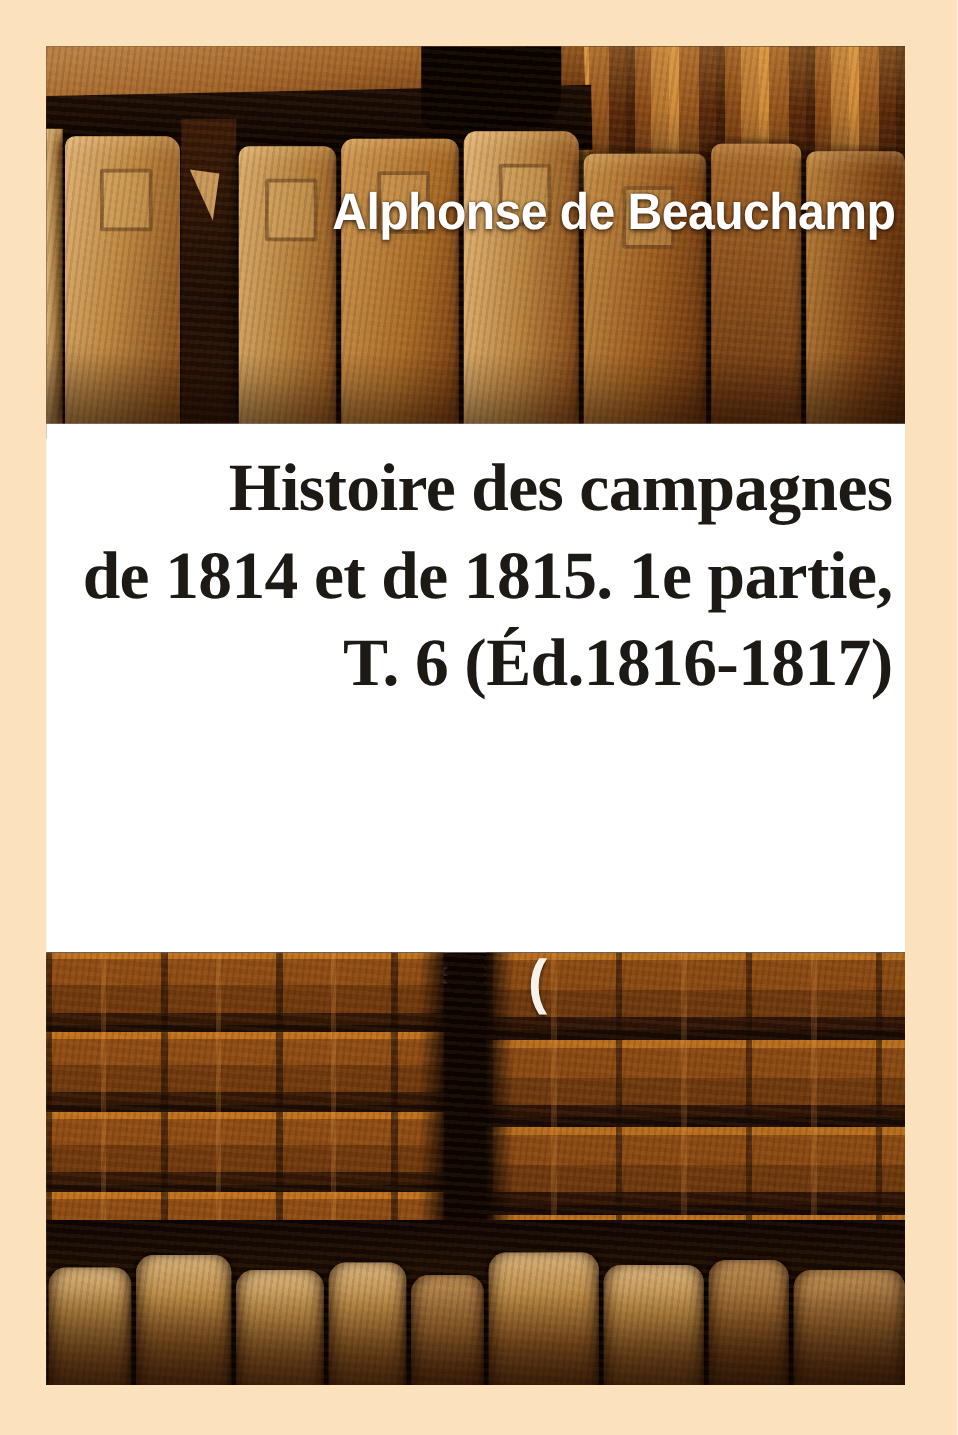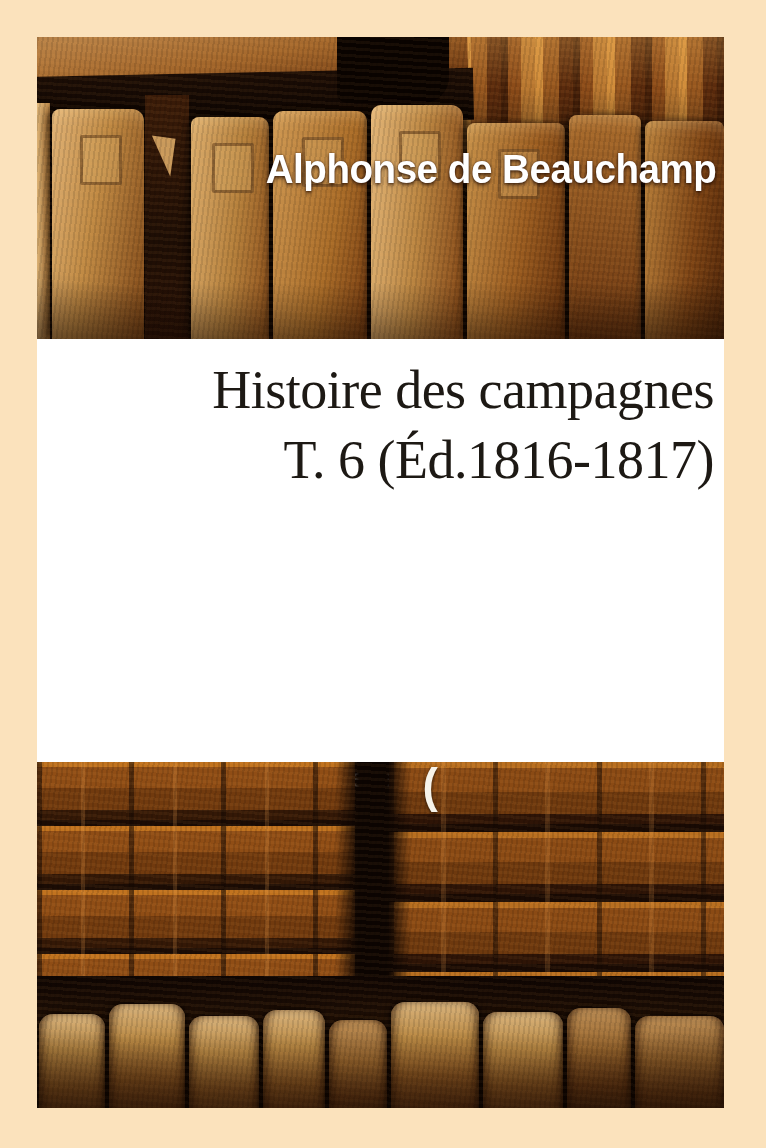--- a/index.html
+++ b/index.html
@@ -44,21 +44,21 @@
     border-top:38px solid #c99a5c;transform:rotate(8deg);}
   
   .author{
     right:8px;top:108px;color:#ffffff;font-weight:bold;font-size:41px;line-height:48px;
     letter-spacing:-0.5px;white-space:nowrap;transform:scaleX(.94);transform-origin:right center;
     text-shadow:0 2px 4px rgba(30,10,0,.75),0 0 2px rgba(40,15,0,.55);z-index:6;}
   
   .title-band{
     position:absolute;left:37px;top:339px;width:687px;height:423px;background:#ffffff;
     box-sizing:border-box;padding:16px 10px 0 10px;text-align:right;}
-  .title-band h1{margin:0;font-family:"Liberation Serif",serif;font-weight:400;
+  .title-band h1{margin:0;font-family:"Liberation Serif",serif;font-weight:700;
     font-size:54px;line-height:70px;color:#1d1914;letter-spacing:-0.5px;}
   .title-line{display:block;white-space:nowrap;}
   
   .pb-left{left:0;top:0;width:318px;height:224px;
     background:
       repeating-linear-gradient(90deg,rgba(20,8,2,.55) 0 5px,rgba(0,0,0,0) 5px 44px,rgba(235,160,80,.20) 44px 48px,rgba(0,0,0,0) 48px 92px),
       repeating-linear-gradient(180deg,#c1731f 0 5px,#8f4d15 5px 26px,#713a0e 26px 48px,#341806 48px 58px,#1c0c04 58px 64px);}
   .pb-right{left:352px;top:0;width:335px;height:238px;
     background:
       repeating-linear-gradient(90deg,rgba(20,8,2,.5) 0 5px,rgba(0,0,0,0) 5px 52px,rgba(235,160,80,.18) 52px 57px,rgba(0,0,0,0) 57px 104px),
@@ -119,20 +119,21 @@
 
     <div class="grain"></div>
     <div class="vignette"></div>
 
     <div class="author">Alphonse de Beauchamp</div>
   </div>
 
   <div class="title-band">
     <h1>
       <span class="title-line">Histoire des campagnes</span>
+      <span class="title-line">de 1814 et de 1815. 1e partie,</span>
       <span class="title-line">T. 6 (Éd.1816-1817)</span>
     </h1>
   </div>
 
   <div class="photo photo-bottom">
     <div class="pb-left"></div>
     <div class="pb-right"></div>
     <div class="pb-gap"></div>
     <div class="pb-undershadow"></div>
 

